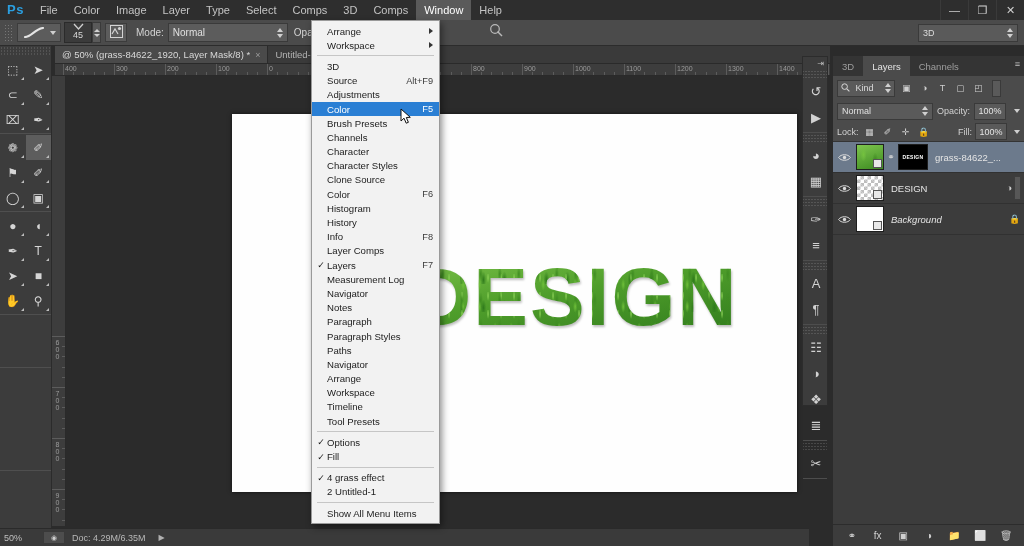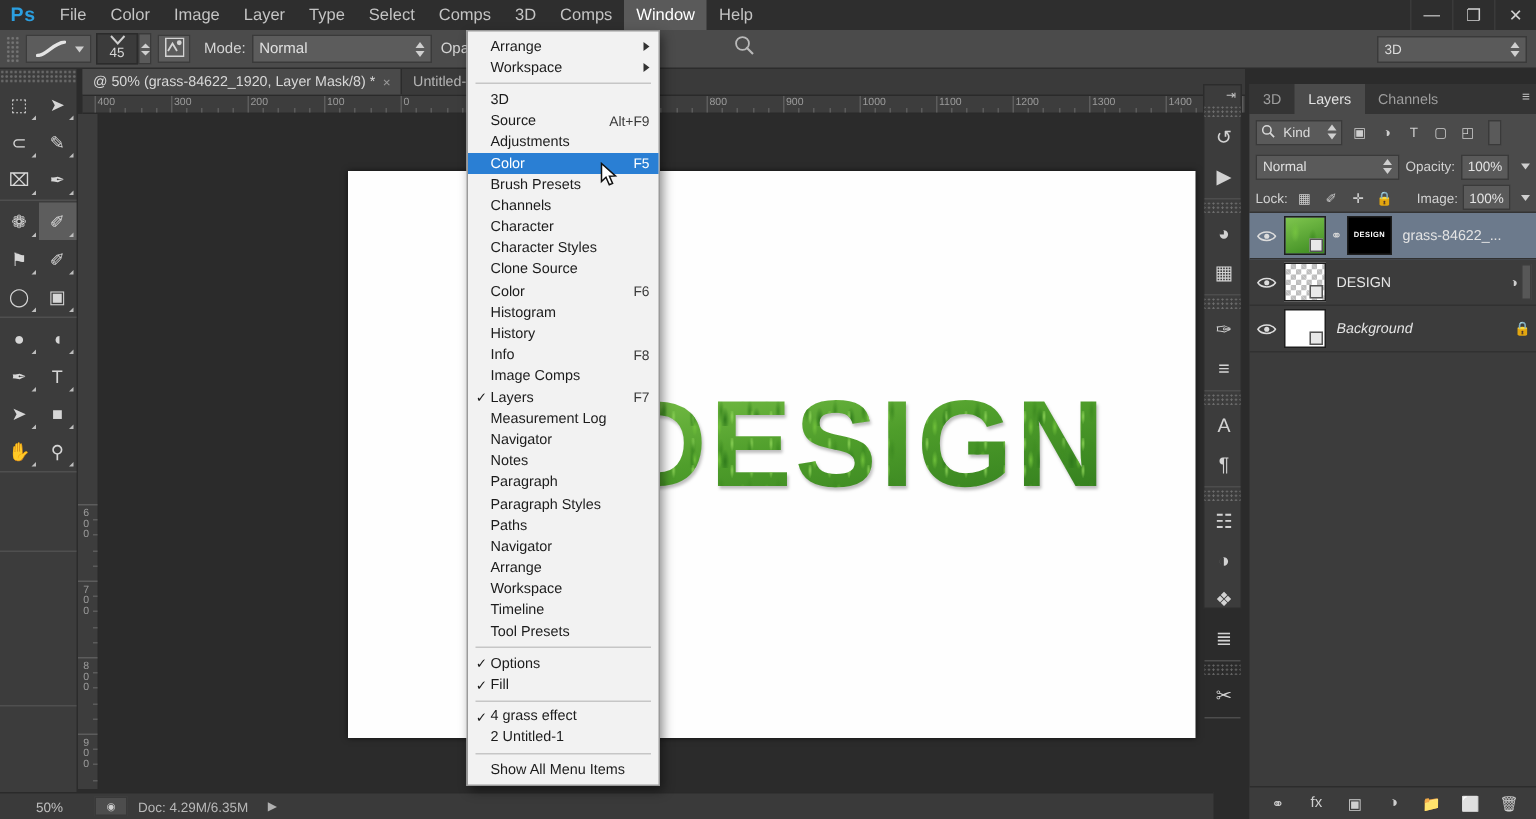--- a/index.html
+++ b/index.html
@@ -218,21 +218,21 @@
     position:absolute; bottom:0; left:0; width:192px; height:22px; background:#3c3c3c;
     border-top:1px solid #2c2c2c; display:flex; align-items:center; justify-content:space-around;
     padding:0 6px; color:#cfcfcf;
   }
   .pf-ic { width:17px;height:17px;display:flex;align-items:center;justify-content:center;font-size:10px;}
 
   
   .statusbar {
     position:absolute; bottom:0; left:0; width:809px; height:18px;
     background:#3a3a3a; border-top:1px solid #2a2a2a;
-    display:flex; align-items:center; gap:7px; padding-left:24px; font-size:9px; color:#b8b8b8;
+    display:flex; align-items:center; gap:7px; padding-left:4px; font-size:9px; color:#b8b8b8;
   }
   .zoom-field { font-size:9px; color:#c0c0c0; width:32px; }
   .status-ic { width:22px;height:13px;background:#4d4d4d;border:1px solid #393939;
     display:flex;align-items:center;justify-content:center;font-size:7px;color:#cfcfcf;}
   .status-play { font-size:8px; color:#b0b0b0; margin-left:6px; }
 
   
   .dropdown {
     position:absolute; top:20px; left:311px; width:129px;
     background:#f2f2f2; border:1px solid #9a9a9a;
@@ -751,21 +751,21 @@
     </div>
 
     <div class="lock-row">
       <span class="op-lbl">Lock:</span>
       <div id="lock-icons" style="display:flex;gap:2px;">
           <div class="lock-ic">▦</div>
           <div class="lock-ic">✐</div>
           <div class="lock-ic">✛</div>
           <div class="lock-ic">🔒</div>
         </div>
-      <span class="op-lbl" style="margin-left:auto;">Image:</span>
+      <span class="op-lbl" style="margin-left:auto;">Fill:</span>
       <div class="op-val">100%</div>
       <i class="caret-sm"></i>
     </div>
 
     <div class="layers-list" id="layers-list">
         <div class="layer-row selected">
           <div class="eye">
             <svg width="13" height="9" viewBox="0 0 13 9">
               <path d="M0.6 4.5 C3 0.8 10 0.8 12.4 4.5 C10 8.2 3 8.2 0.6 4.5 Z" fill="none" stroke="#dcdcdc" stroke-width="1"></path>
               <circle cx="6.5" cy="4.5" r="1.7" fill="#dcdcdc"></circle>
@@ -898,21 +898,21 @@
           <span class="chk"></span>
           <span class="txt">History</span>
         </div>
         <div class="mi">
           <span class="chk"></span>
           <span class="txt">Info</span>
           <span class="short">F8</span>
         </div>
         <div class="mi">
           <span class="chk"></span>
-          <span class="txt">Image Comps</span>
+          <span class="txt">Layer Comps</span>
         </div>
         <div class="mi">
           <span class="chk">✓</span>
           <span class="txt">Layers</span>
           <span class="short">F7</span>
         </div>
         <div class="mi">
           <span class="chk"></span>
           <span class="txt">Measurement Log</span>
         </div>

